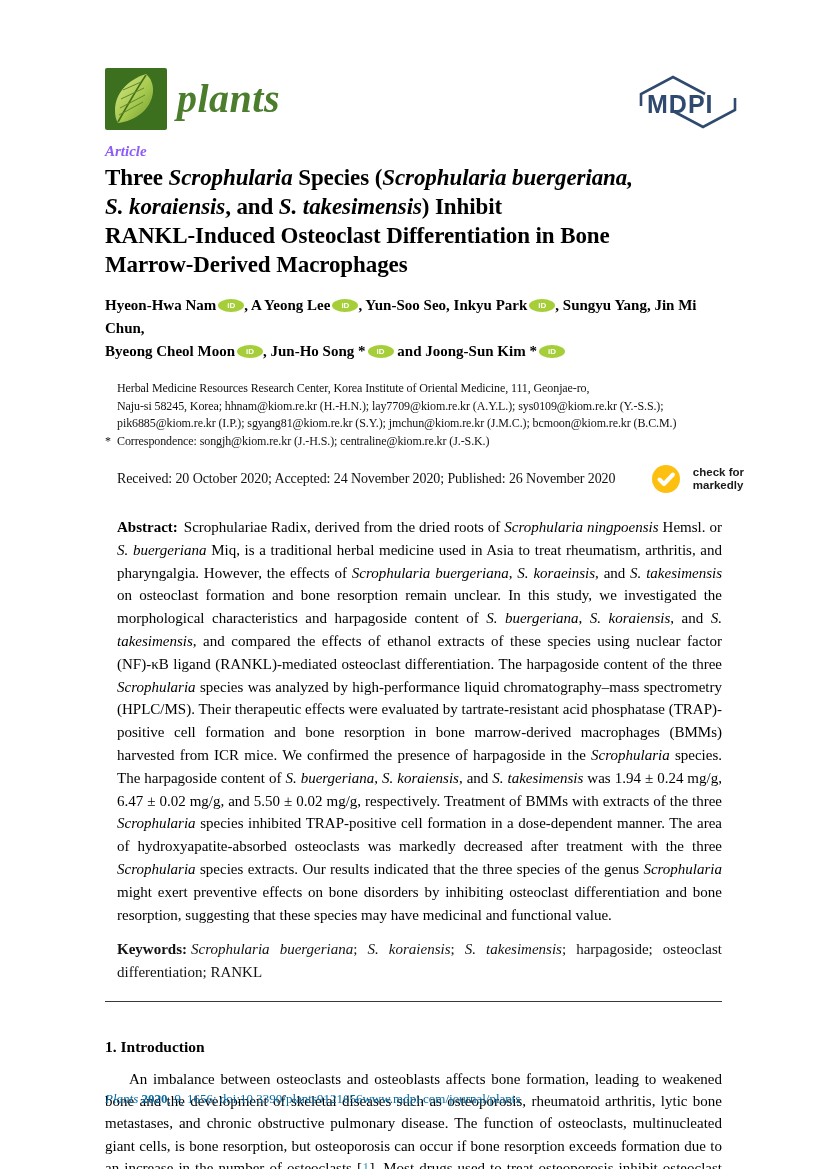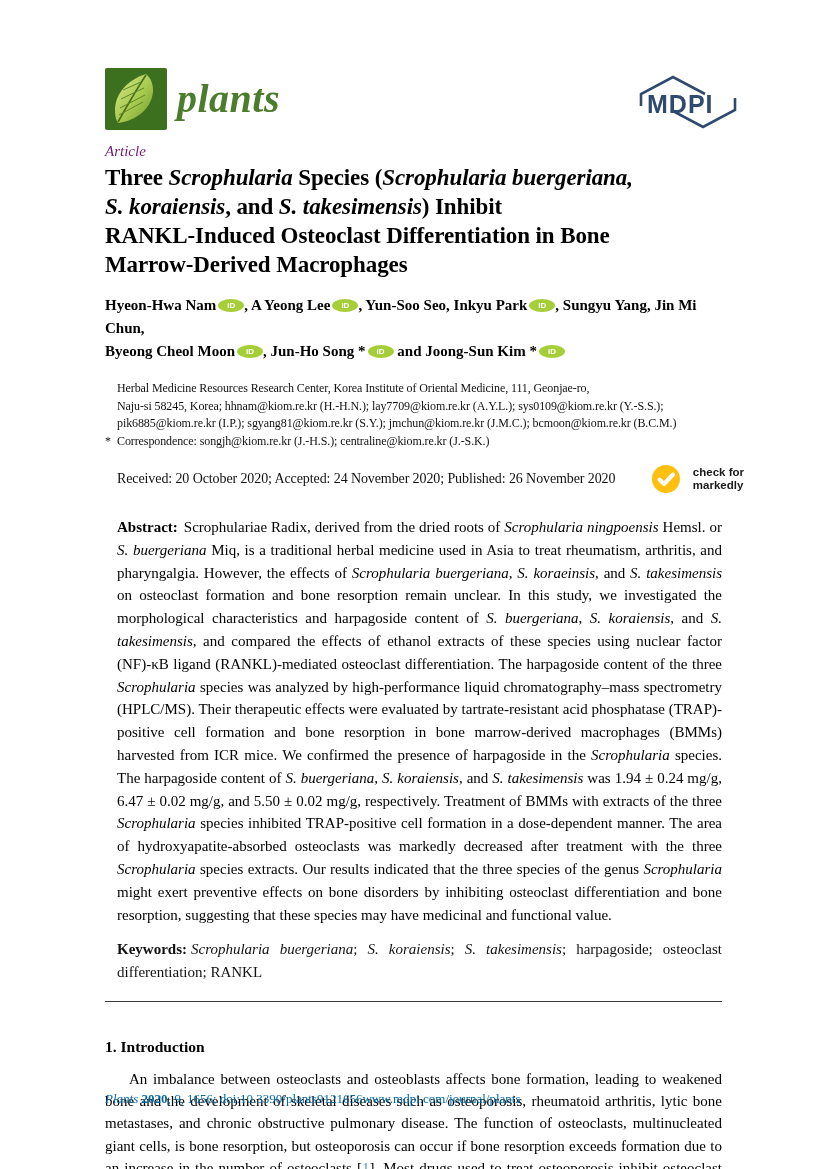--- a/index.html
+++ b/index.html
@@ -16,21 +16,21 @@
   
   .header{margin-top:68px;height:62px;display:flex;justify-content:space-between;align-items:flex-start;}
   .plants-logo{display:flex;align-items:center;gap:10px;}
   .plants-logo-text{
     font-family:"Liberation Serif", serif;
     font-style:italic;font-weight:bold;
     font-size:40px;color:#4b7d2d;letter-spacing:0.5px;line-height:62px;
   }
   .mdpi-logo{margin-top:5px;margin-right:-18px;}
   
-  .article-label{margin-top:13px;font-style:italic;font-size:15px;color:#701a75;}
+  .article-label{margin-top:13px;font-style:italic;font-size:15px;color:#8b5cf6;font-weight:bold;}
   h1.title{
     margin:3px 0 0 0;
     font-size:23px;font-weight:bold;line-height:29px;color:#000;
     letter-spacing:-0.1px;
   }
   
   .authors{margin-top:15px;font-size:15px;font-weight:bold;line-height:23px;color:#000;}
   .orcid{
     display:inline-block;width:26px;height:13px;border-radius:50%;
     background:#a6ce39;color:#fff;

